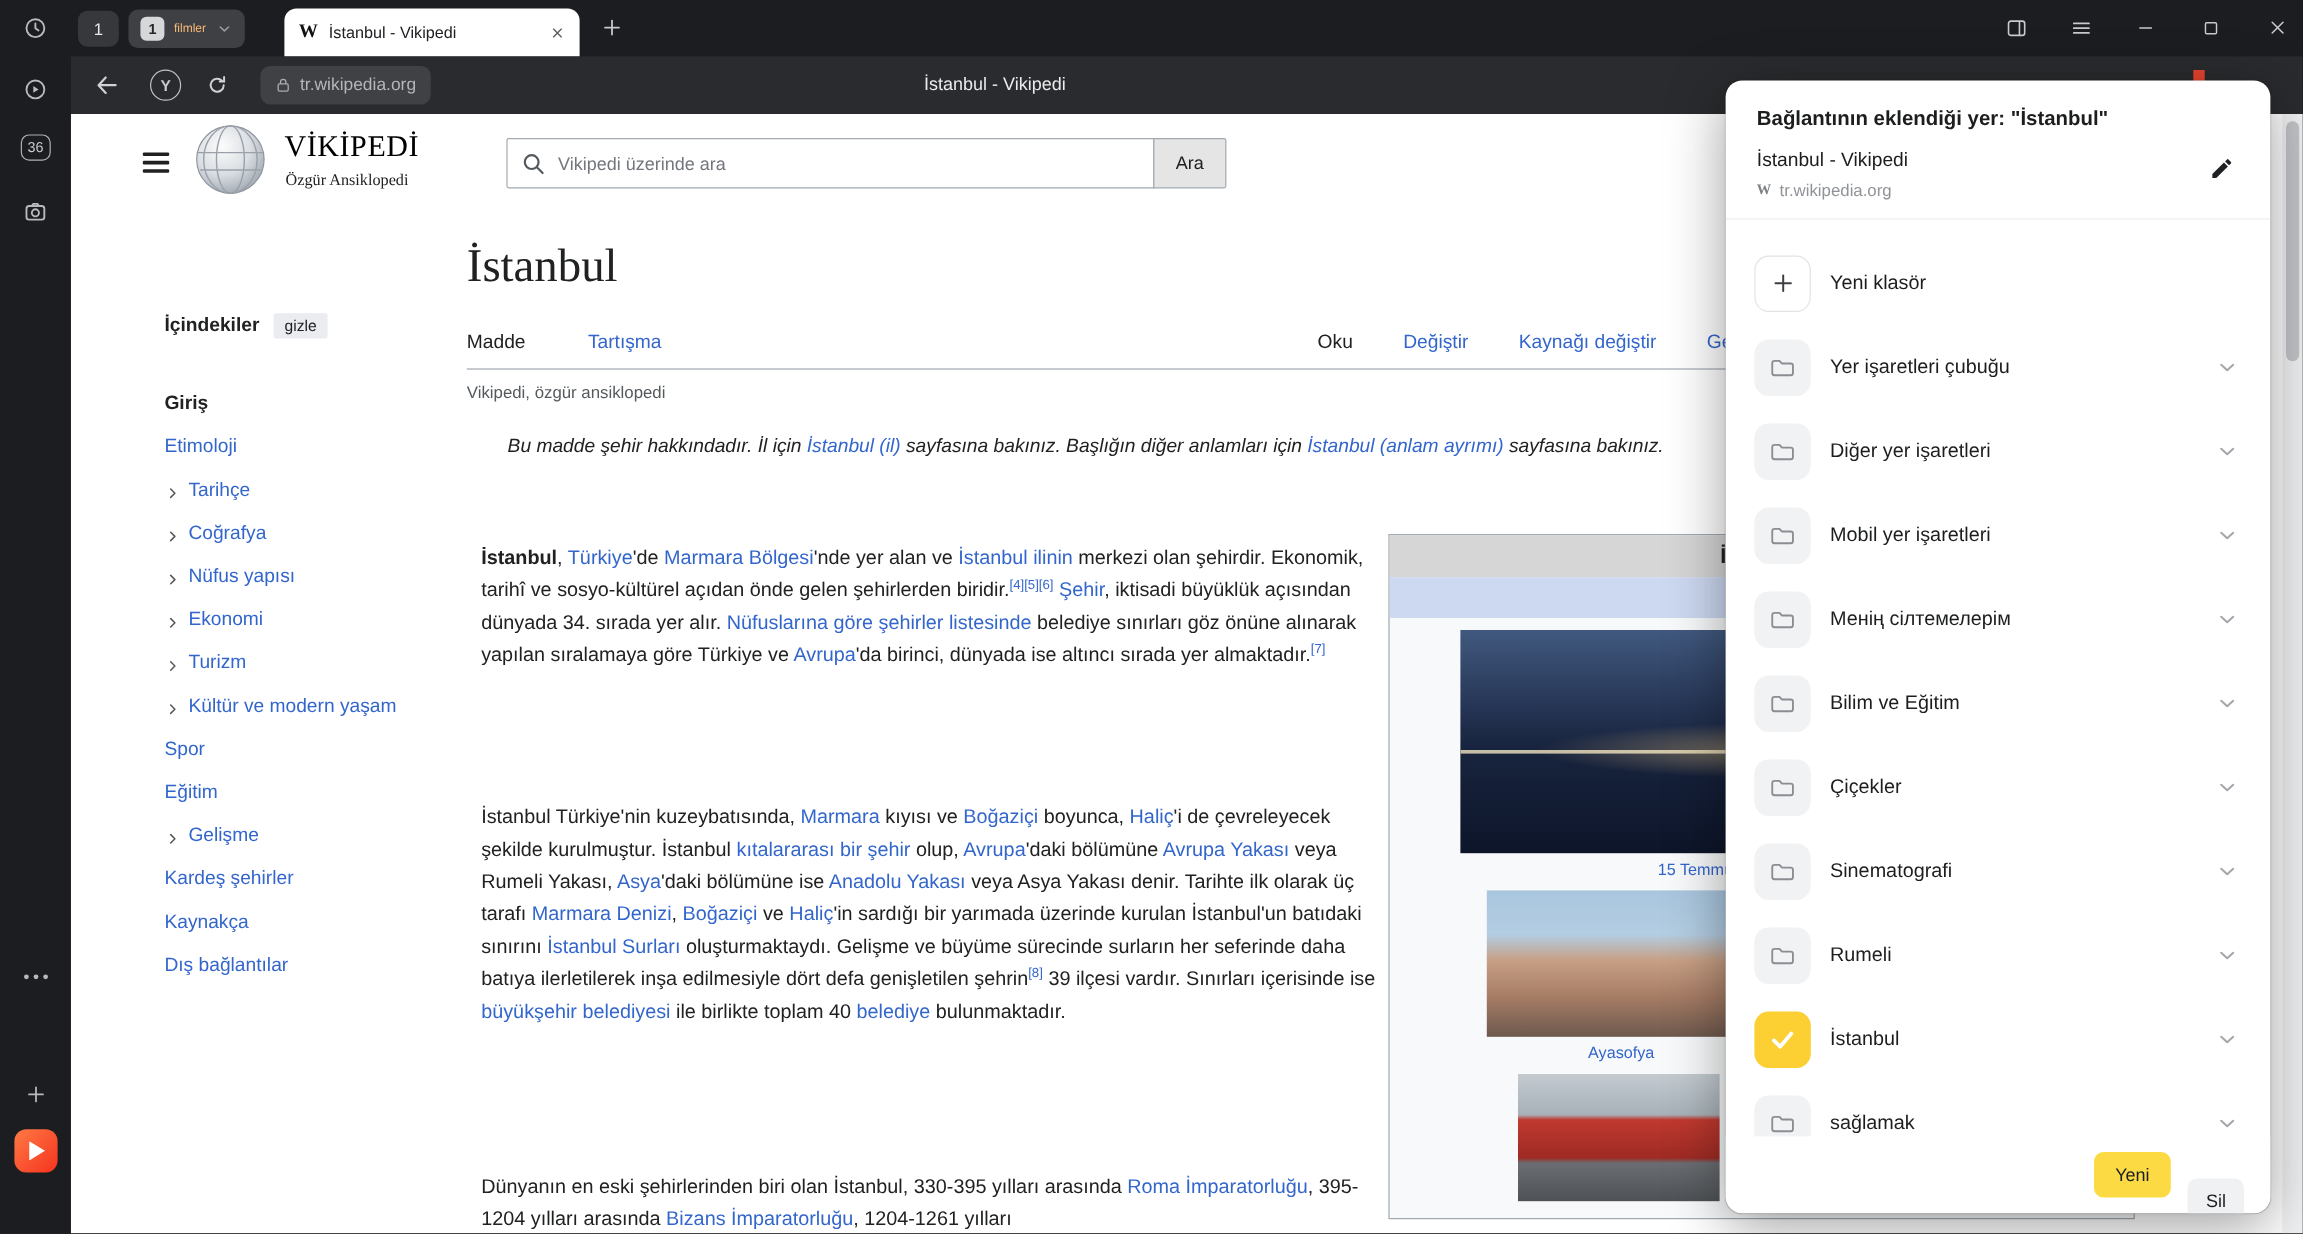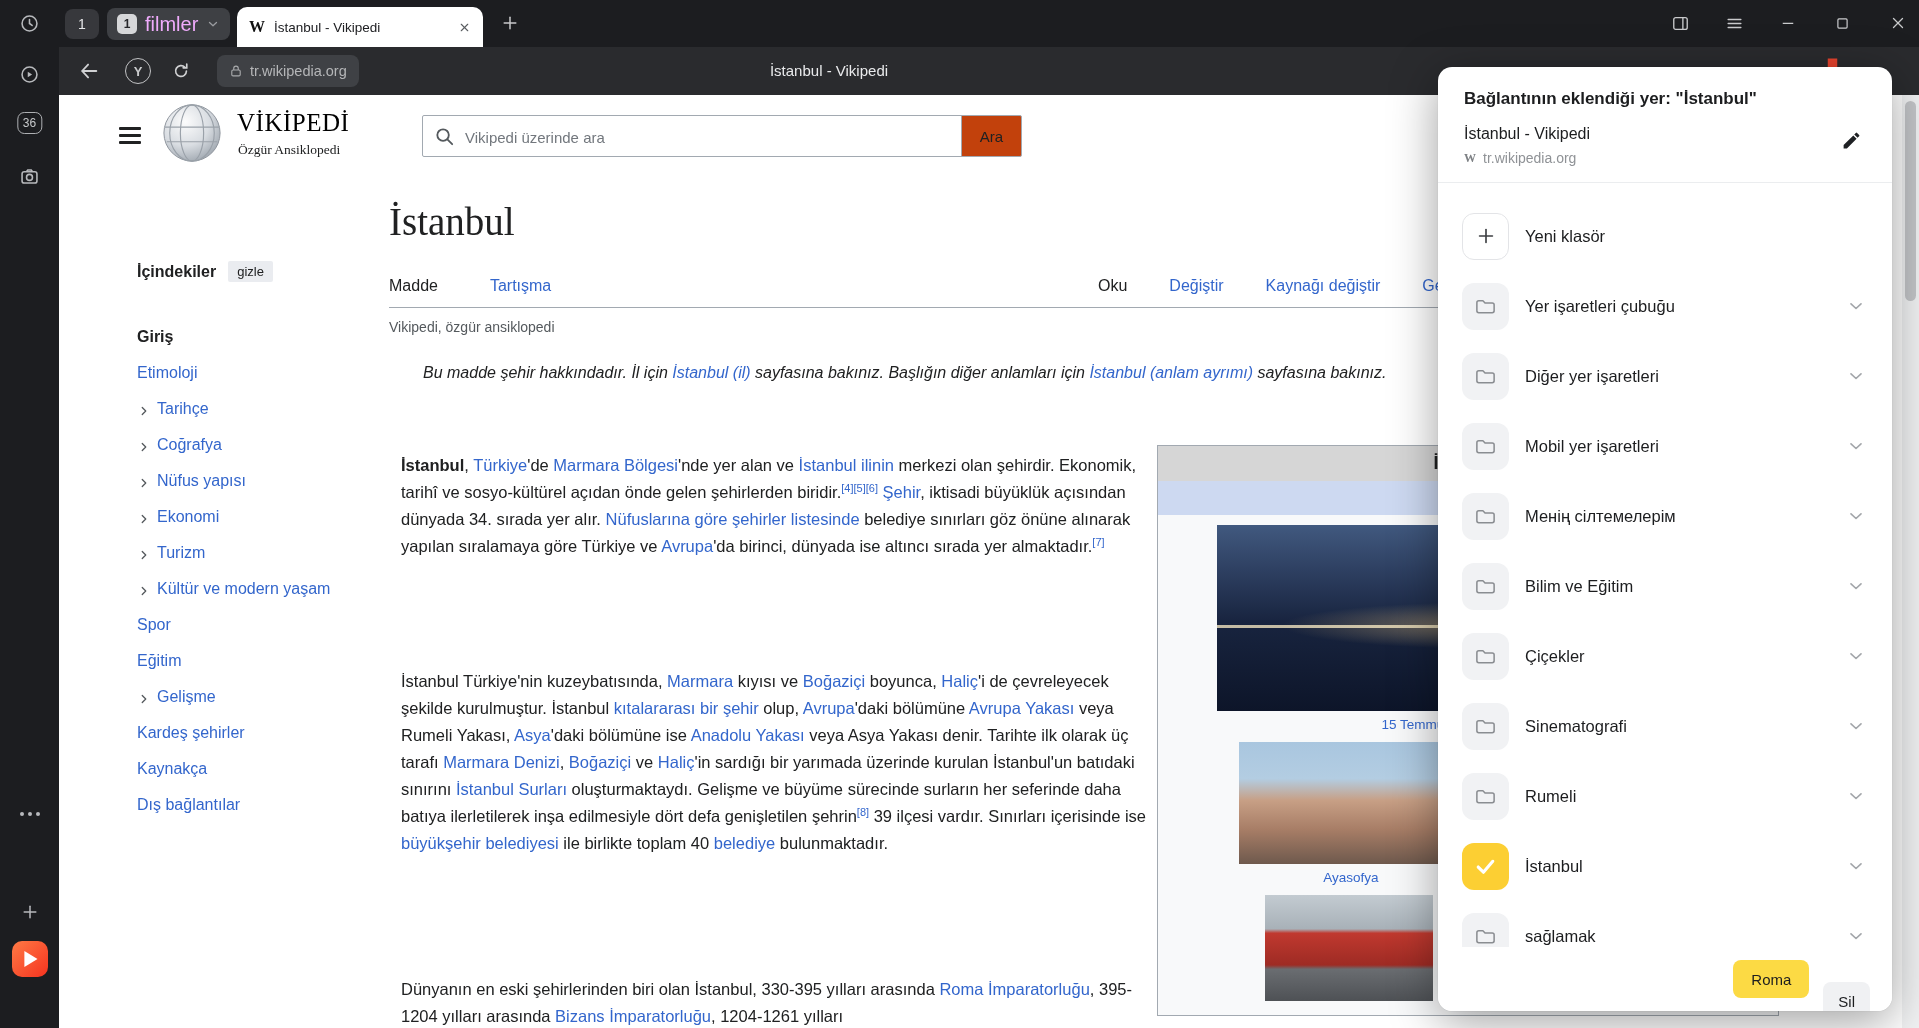--- a/index.html
+++ b/index.html
@@ -19,21 +19,21 @@
   .ylogo i{width:16px;height:16px;background:#fff;clip-path:polygon(18% 0,100% 50%,18% 100%);}
 
   
   .titlebar{position:absolute;left:59px;top:0;right:0;height:47px;background:#1c1d20;}
   .grp-counter{position:absolute;left:6px;top:9px;width:34px;height:30px;background:#37383c;border-radius:8px;
                color:#e6e7e9;font-size:14px;display:flex;align-items:center;justify-content:center;cursor:pointer;}
   .grp-pill{position:absolute;left:48px;top:8px;height:32px;background:#3e4044;border-radius:8px;
             display:inline-flex;align-items:center;gap:8px;padding:0 10px;cursor:pointer;}
   .pill-badge{width:20px;height:20px;background:#d6d7d9;border-radius:5px;color:#26272a;font-size:12px;
               font-weight:bold;display:flex;align-items:center;justify-content:center;}
-  .pill-label{color:#f0abfc;font-size:20px;}
+  .pill-label{color:#fdba74;font-size:10px;}
   .tab{position:absolute;left:178px;top:7px;width:246px;height:40px;background:#fff;border-radius:10px 10px 0 0;
        display:flex;align-items:center;gap:9px;padding:0 12px;box-sizing:border-box;cursor:pointer;}
   .tab-fav{font-family:"Liberation Serif",serif;font-weight:bold;font-size:16px;color:#111;}
   .tab-title{font-size:13.5px;color:#202124;white-space:nowrap;overflow:hidden;text-overflow:ellipsis;flex:1;}
   .tb-ico{position:absolute;top:12px;width:22px;height:22px;display:flex;align-items:center;justify-content:center;
           color:#c9cacc;cursor:pointer;}
 
   
   .navbar{position:absolute;left:59px;top:47px;right:0;height:48px;background:#2a2b2e;}
   .nav-ico{position:absolute;top:12px;width:24px;height:24px;display:flex;align-items:center;justify-content:center;
@@ -55,21 +55,21 @@
   .wordmark{position:absolute;left:178px;top:14px;font-family:"Liberation Serif","DejaVu Serif",serif;
             font-size:25px;letter-spacing:.5px;color:#000;}
   .tagline{position:absolute;left:179px;top:47px;font-family:"Liberation Serif","DejaVu Serif",serif;
            font-size:13.5px;color:#202122;}
   .search{position:absolute;left:363px;top:20px;width:540px;height:42px;border:1px solid #a2a9b1;border-radius:2px 0 0 2px;
           background:#fff;box-sizing:border-box;}
   .search input{position:absolute;left:40px;top:0;height:100%;width:480px;border:none;outline:none;
                 font-size:15px;color:#202122;font-family:inherit;background:transparent;}
   .search input::placeholder{color:#72777d;}
   .mag{position:absolute;left:10px;top:9px;}
-  .ara{position:absolute;left:902px;top:20px;width:61px;height:42px;border:1px solid #a2a9b1;background:#c2410c;
+  .ara{position:absolute;left:902px;top:20px;width:61px;height:42px;border:1px solid #a2a9b1;background:#e5e5e5;
        font-size:15px;font-weight:500;color:#202122;border-radius:0 2px 2px 0;cursor:pointer;font-family:inherit;}
 
   
   .toc{position:absolute;left:78px;top:166px;width:242px;}
   .toc-head{display:flex;align-items:center;gap:12px;font-weight:bold;font-size:16px;color:#202122;}
   .chip{background:#eaecf0;border-radius:2px;padding:3px 9px;font-size:13px;font-weight:normal;color:#202122;cursor:pointer;}
   .toc-list{margin-top:28px;}
   .toc-item{display:flex;align-items:flex-end;gap:5px;height:36px;font-size:16px;color:#3366cc;cursor:pointer;}
   .toc-item .toc-chev{width:15px;height:15px;display:flex;align-items:center;}
   .toc-item.active .toc-label{color:#202122;font-weight:bold;}
@@ -590,18 +590,18 @@
           </div>
           <div class="pp-label">sağlamak</div>
           <div class="pp-chev">
             <svg viewBox="0 0 24 24" width="20" height="20" fill="none" stroke="#a3a6aa" stroke-width="2" stroke-linecap="round" stroke-linejoin="round">
               <polyline points="6 9.5 12 15 18 9.5"></polyline>
             </svg>
           </div>
         </div>
       </div>
     <div class="pp-foot">
-      <button class="btn btn-done">Roma</button>
+      <button class="btn btn-done">Yeni</button>
       <button class="btn btn-del">Sil</button>
     </div>
   </div>
 
 </div>
 
 </body></html>

